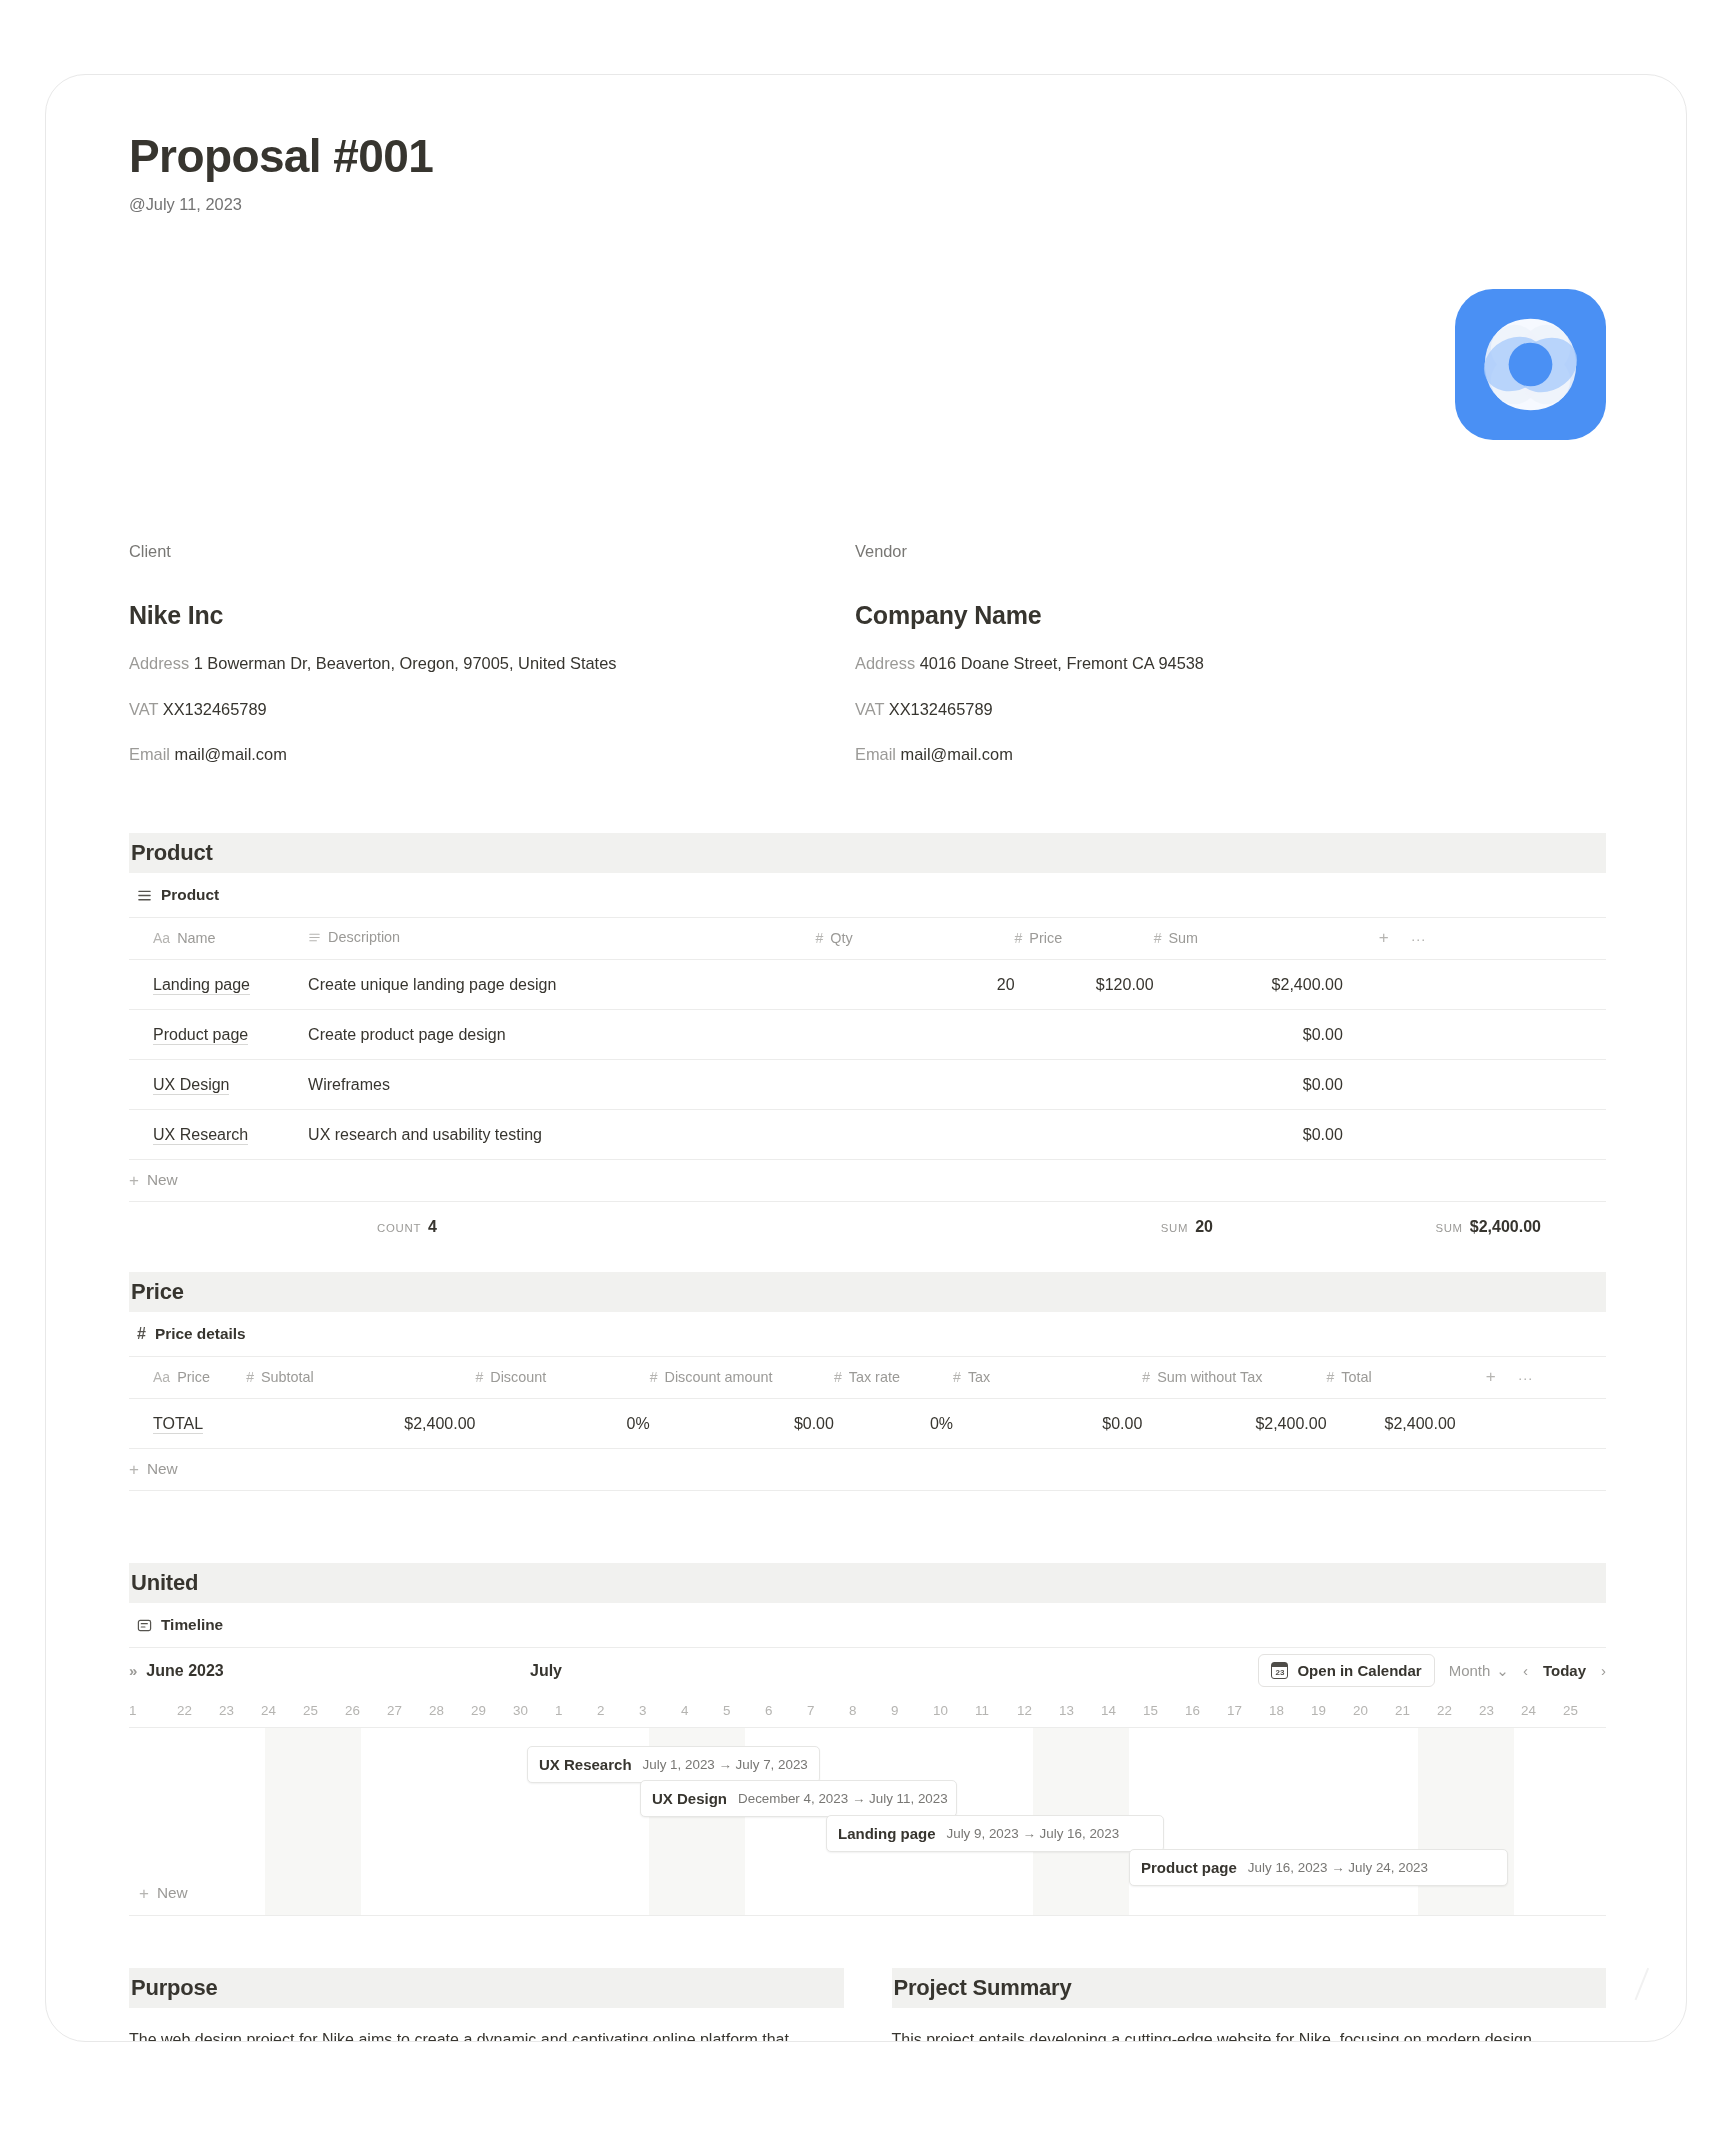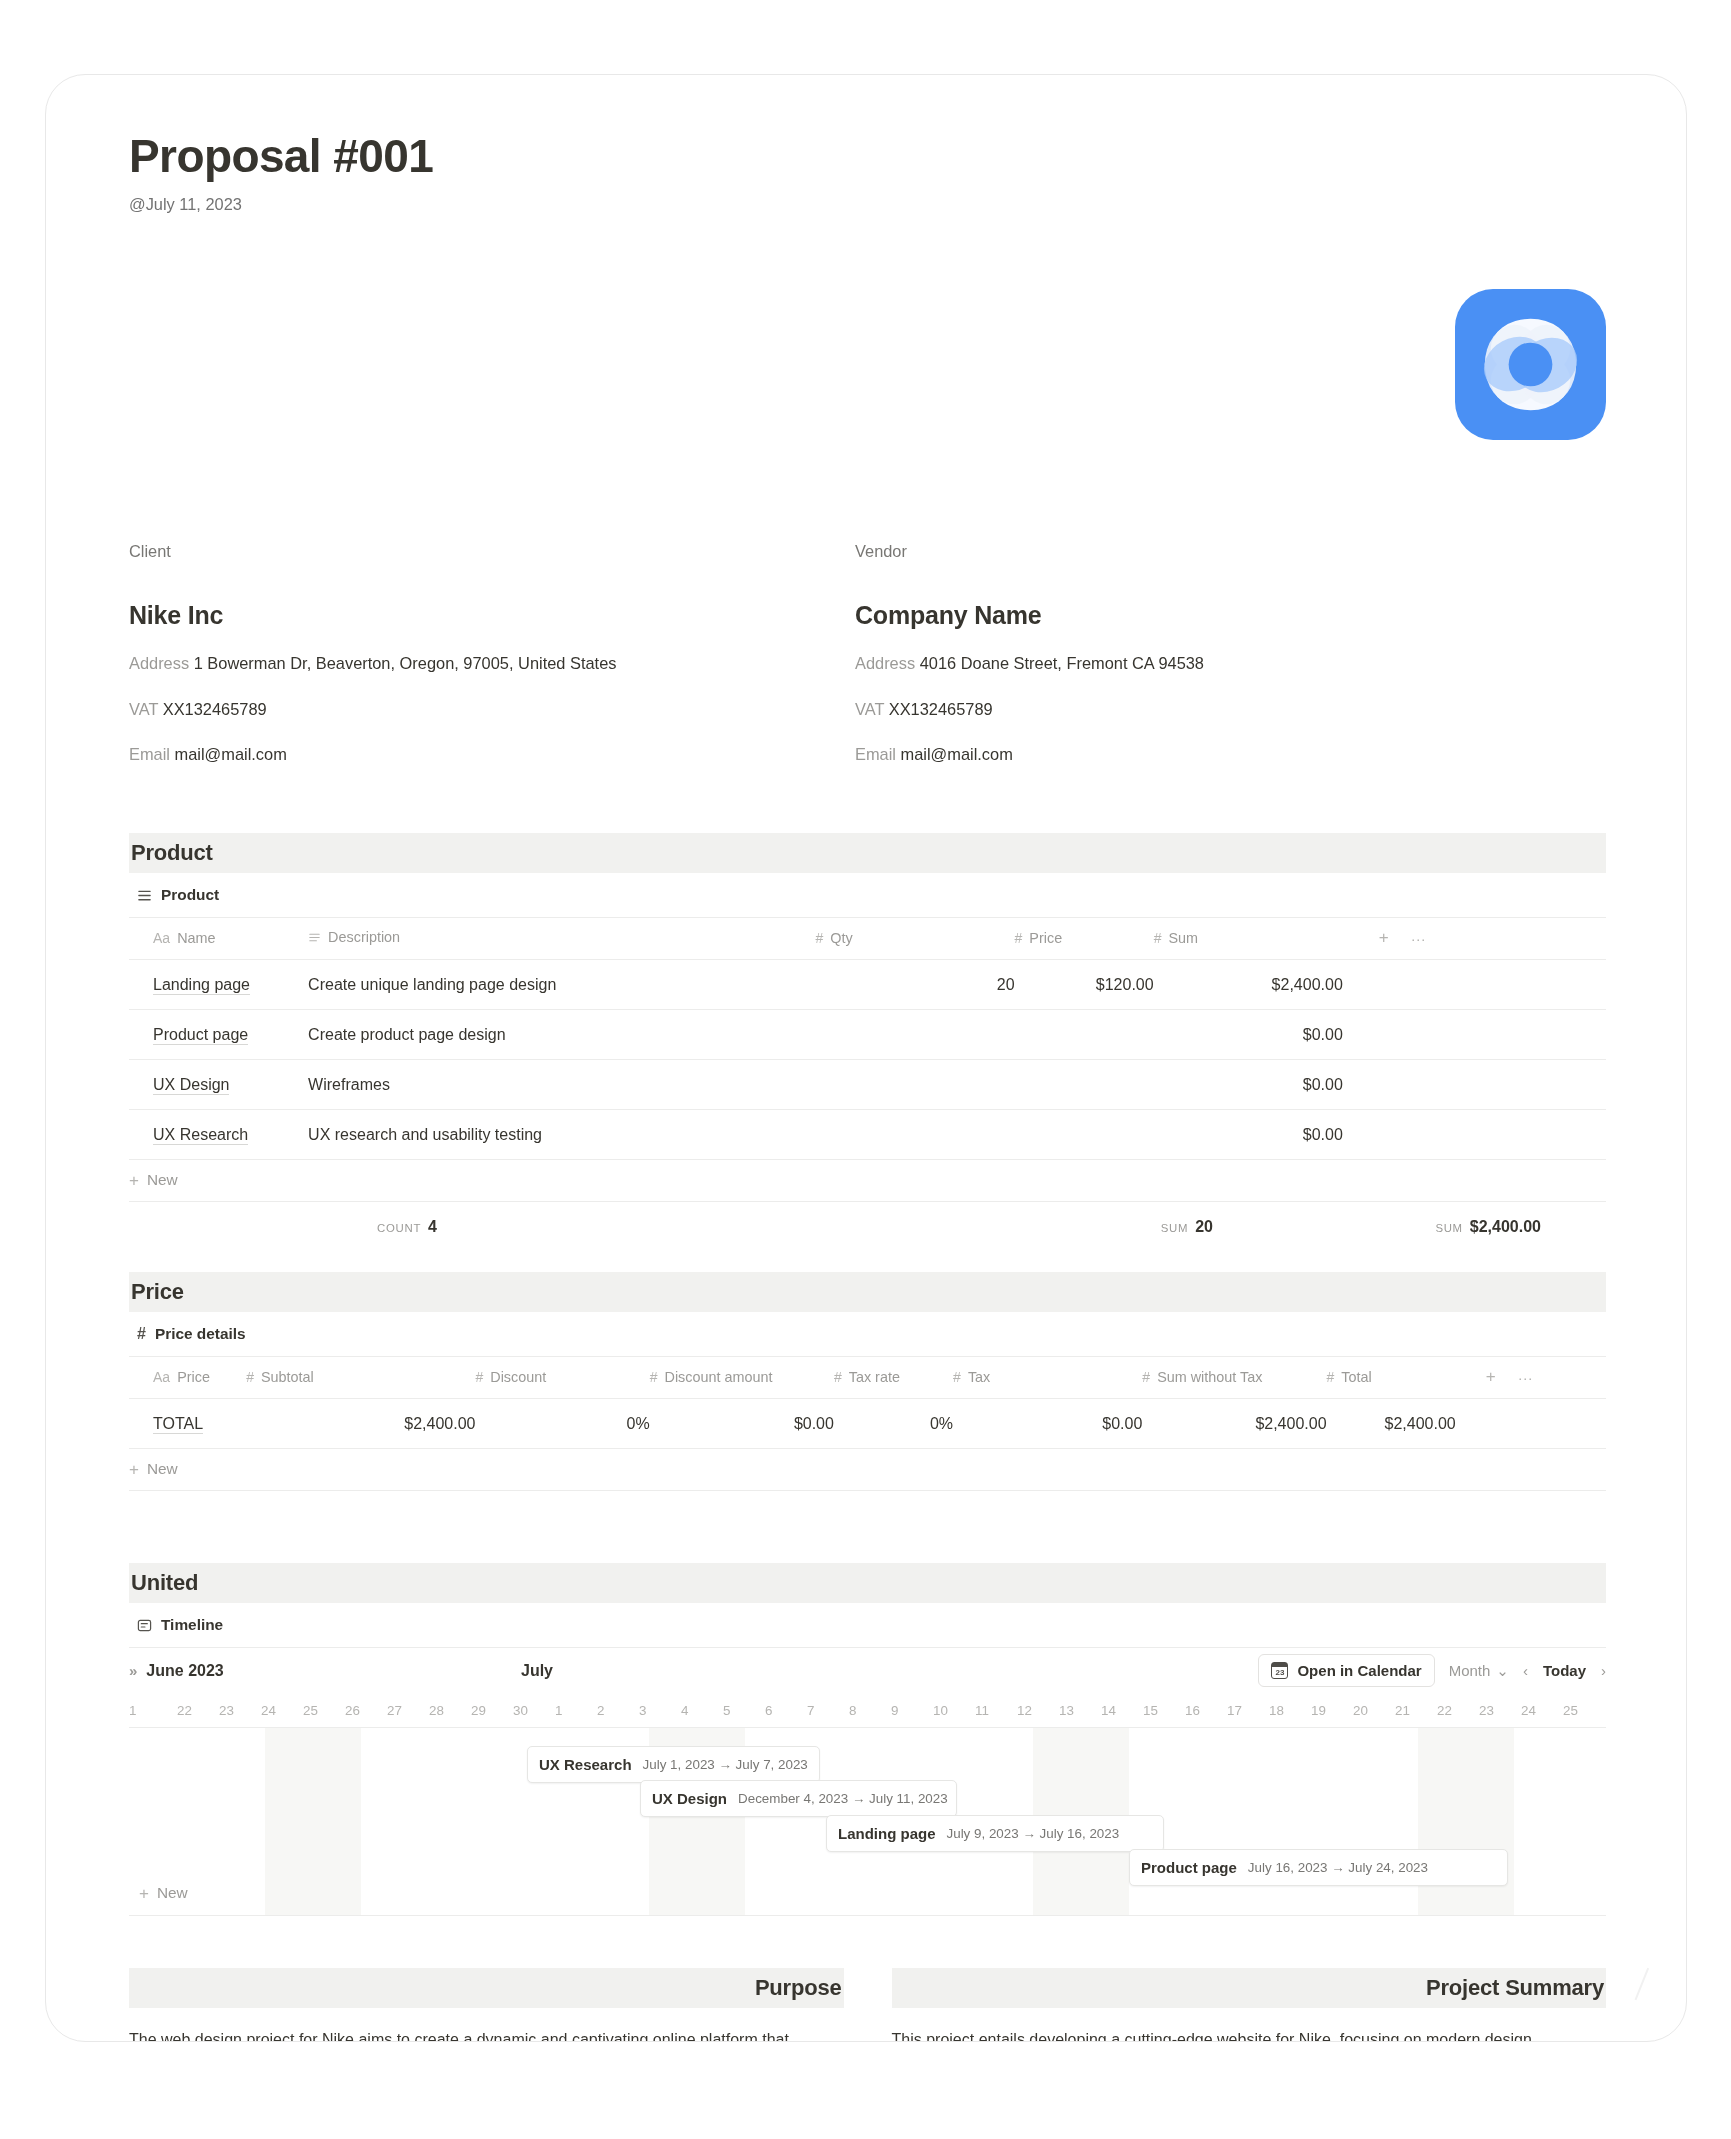--- a/index.html
+++ b/index.html
@@ -189,21 +189,21 @@
     height: 46px;
     border-top: 1px solid #ececeb;
     position: relative;
   }
   .tl-month-prev {
     display: flex; align-items: center; gap: 9px;
     font-size: 16px; font-weight: 600; color: #37352f;
   }
   .chev-dbl { color: #9b9a97; font-size: 15px; }
   .tl-month-cur {
-    position: absolute; left: 392px;
+    position: absolute; left: 401px;
     font-size: 16px; font-weight: 600; color: #37352f;
   }
   .tl-right {
     margin-left: auto;
     display: flex; align-items: center; gap: 14px;
   }
   .btn-cal {
     display: inline-flex; align-items: center; gap: 9px;
     border: 1px solid #e3e2e0;
     border-radius: 6px;
@@ -276,21 +276,21 @@
     position: absolute; left: 10px; bottom: 13px;
     display: flex; align-items: center; gap: 8px;
     font-size: 15.4px; color: #9b9a97;
   }
 
   
   .bottom {
     display: flex; gap: 48px; margin-top: 52px;
   }
   .bcol { flex: 1; }
-  .bcol .section-bar { margin-top: 0; justify-content: flex-end; }
+  .bcol .section-bar { margin-top: 0; }
   .btext {
     margin-top: 17px;
     font-size: 16px;
     line-height: 1.82;
     color: #37352f;
   }
 </style>
 </head>
 <body>
 

